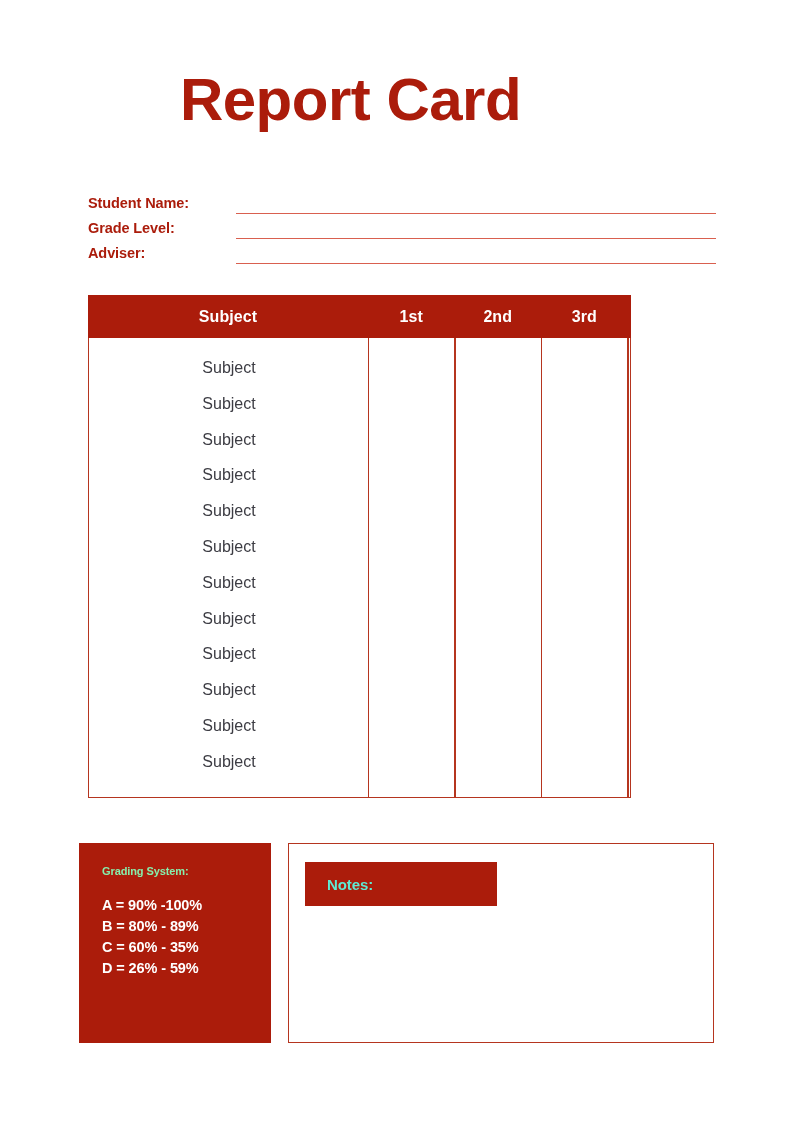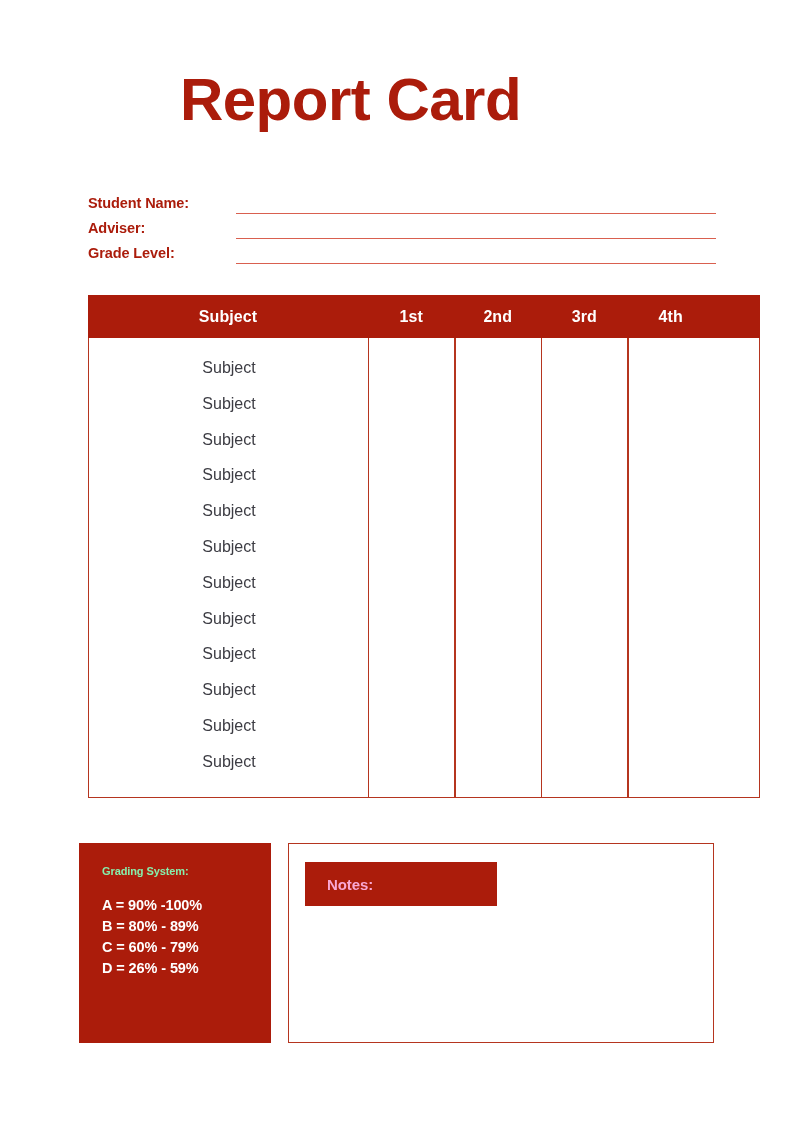--- a/index.html
+++ b/index.html
@@ -60,21 +60,21 @@
   }
   .info-line.r0 { left: 148px; }
   .info-line.r1 { left: 148px; }
   .info-line.r2 { left: 148px; }
 
   
   .grade-table {
     position: absolute;
     left: 88px;
     top: 295px;
-    width: 672px;
+    width: 543px;
   }
   .gt-header {
     display: flex;
     background: #ab1c0b;
     height: 43px;
     align-items: center;
   }
   .gt-header .cell {
     color: #ffffff;
     font-size: 16px;
@@ -155,21 +155,21 @@
     border: 1.5px solid #b5351f;
     box-sizing: border-box;
   }
   .notes-label {
     position: absolute;
     left: 16px;
     top: 18px;
     width: 192px;
     height: 44px;
     background: #ab1c0b;
-    color: #f9a8d4;
+    color: #5eead4;
     font-size: 15px;
     font-weight: bold;
     display: flex;
     align-items: center;
     padding-left: 22px;
     box-sizing: border-box;
     letter-spacing: -0.1px;
   }
   .notes-area {
     position: absolute;
@@ -185,27 +185,27 @@
 <div class="page-title">Report Card</div>
 
 <div class="info-block">
 
   <div class="info-row">
     <span class="info-label">Student Name:</span>
     <span class="info-line r0"></span>
   </div>
 
   <div class="info-row">
+    <span class="info-label">Grade Level:</span>
+    <span class="info-line r1"></span>
+  </div>
+
+  <div class="info-row">
     <span class="info-label">Adviser:</span>
     <span class="info-line r2"></span>
-  </div>
-
-  <div class="info-row">
-    <span class="info-label">Grade Level:</span>
-    <span class="info-line r1"></span>
   </div>
 
 </div>
 
 <div class="grade-table">
 
   <div class="gt-header">
     <div class="cell col-subject">Subject</div>
     <div class="cell col-term">1st</div>
     <div class="cell col-term">2nd</div>
@@ -235,21 +235,21 @@
       </div>
   </div>
 
 </div>
 
 <div class="grading-box">
   <div class="grading-title">Grading System:</div>
   <div class="grading-scale" id="grading-scale">
       <div class="grading-item">A = 90% -100%</div>
       <div class="grading-item">B = 80% - 89%</div>
-      <div class="grading-item">C = 60% - 79%</div>
+      <div class="grading-item">C = 60% - 35%</div>
       <div class="grading-item">D = 26% - 59%</div>
     </div>
 </div>
 
 <div class="notes-box">
   <div class="notes-label">Notes:</div>
   <div class="notes-area"></div>
 </div>
 
 </body></html>

